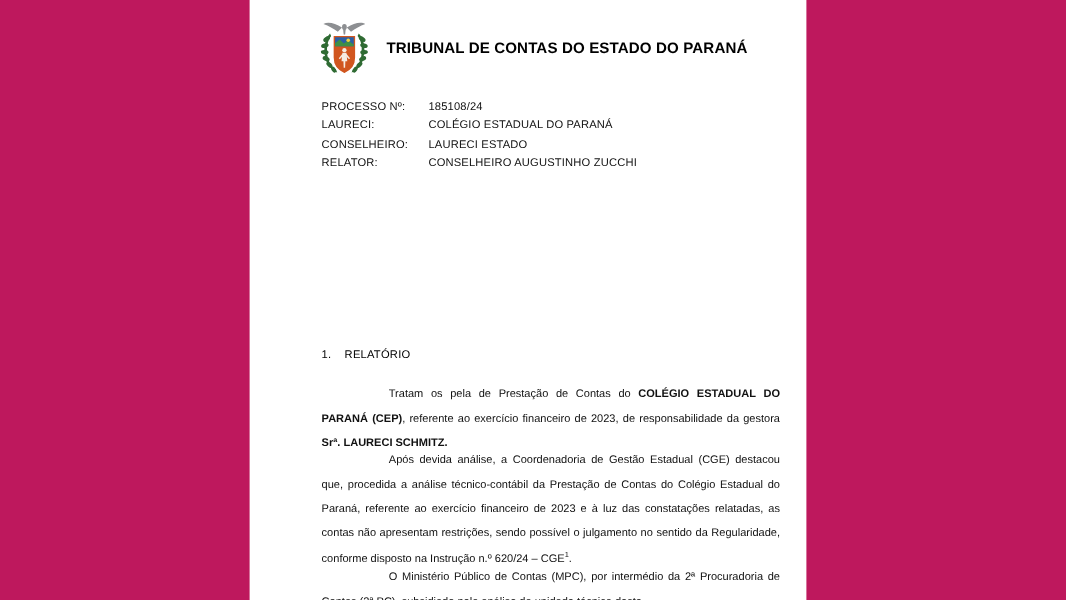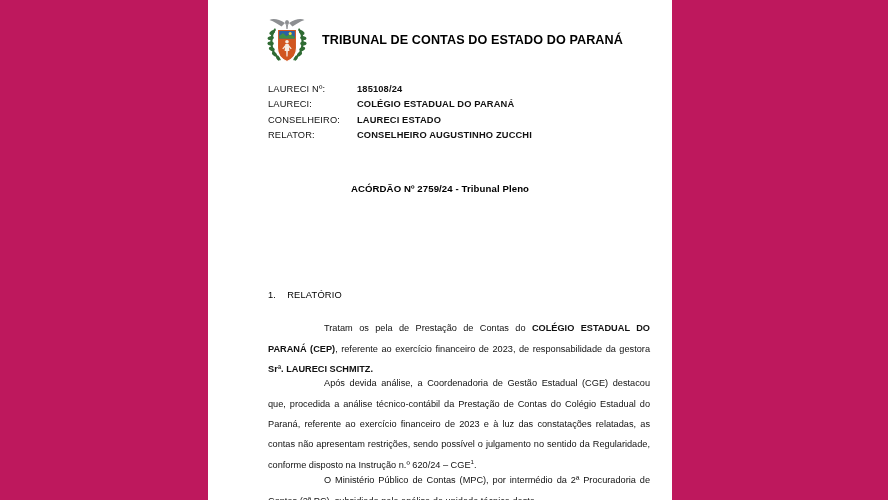--- a/index.html
+++ b/index.html
@@ -63,21 +63,20 @@
     font-size: 9.3px;
     color: #111;
     letter-spacing: 0.15px;
     white-space: nowrap;
   }
   .meta-value {
     font-size: 9.3px;
     color: #111;
     letter-spacing: 0.15px;
     white-space: nowrap;
-    font-weight: bold;
   }
   
   .acordao-title {
     position: absolute;
     left: 0; top: 183px;
     width: 464px;
     text-align: center;
     font-size: 9.6px;
     font-weight: bold;
     color: #000;
@@ -172,38 +171,37 @@
             <path d="M19.4 28.8 L16.3 32.5 L17.2 33.3 L20 30.3 Z"></path>
             <path d="M22.6 28.8 L25.7 32.5 L24.8 33.3 L22 30.3 Z"></path>
           </g>
         </svg>
       </div>
       <div class="org-title">TRIBUNAL DE CONTAS DO ESTADO DO PARANÁ</div>
     </div>
 
     <div class="meta">
       <div class="meta-row">
-        <div class="meta-label">LAURECI Nº:</div>
+        <div class="meta-label">PROCESSO Nº:</div>
         <div class="meta-value">185108/24</div>
       </div>
       <div class="meta-row">
         <div class="meta-label">LAURECI:</div>
         <div class="meta-value">COLÉGIO ESTADUAL DO PARANÁ</div>
       </div>
       <div class="meta-row">
         <div class="meta-label">CONSELHEIRO:</div>
         <div class="meta-value">LAURECI ESTADO</div>
       </div>
       <div class="meta-row">
         <div class="meta-label">RELATOR:</div>
         <div class="meta-value">CONSELHEIRO AUGUSTINHO ZUCCHI</div>
       </div>
     </div>
 
-    <div class="acordao-title">ACÓRDÃO Nº 2759/24 - Tribunal Pleno</div>
 
 
     <div class="section-head">
       <span class="num">1.</span><span>RELATÓRIO</span>
     </div>
 
     <p class="para" id="para-1"><span class="indent"></span><span>Tratam os pela de Prestação de Contas do </span><b>COLÉGIO ESTADUAL DO PARANÁ (CEP)</b><span>, referente ao exercício financeiro de 2023, de responsabilidade da gestora </span><b>Srª. LAURECI SCHMITZ.</b></p>
 
     <p class="para" id="para-2"><span class="indent"></span><span>Após devida análise, a Coordenadoria de Gestão Estadual (CGE) destacou que, procedida a análise técnico-contábil da Prestação de Contas do Colégio Estadual do Paraná, referente ao exercício financeiro de 2023 e à luz das constatações relatadas, as contas não apresentam restrições, sendo possível o julgamento no sentido da Regularidade, conforme disposto na Instrução n.º 620/24 – CGE</span><sup>1</sup><span>.</span></p>
 

